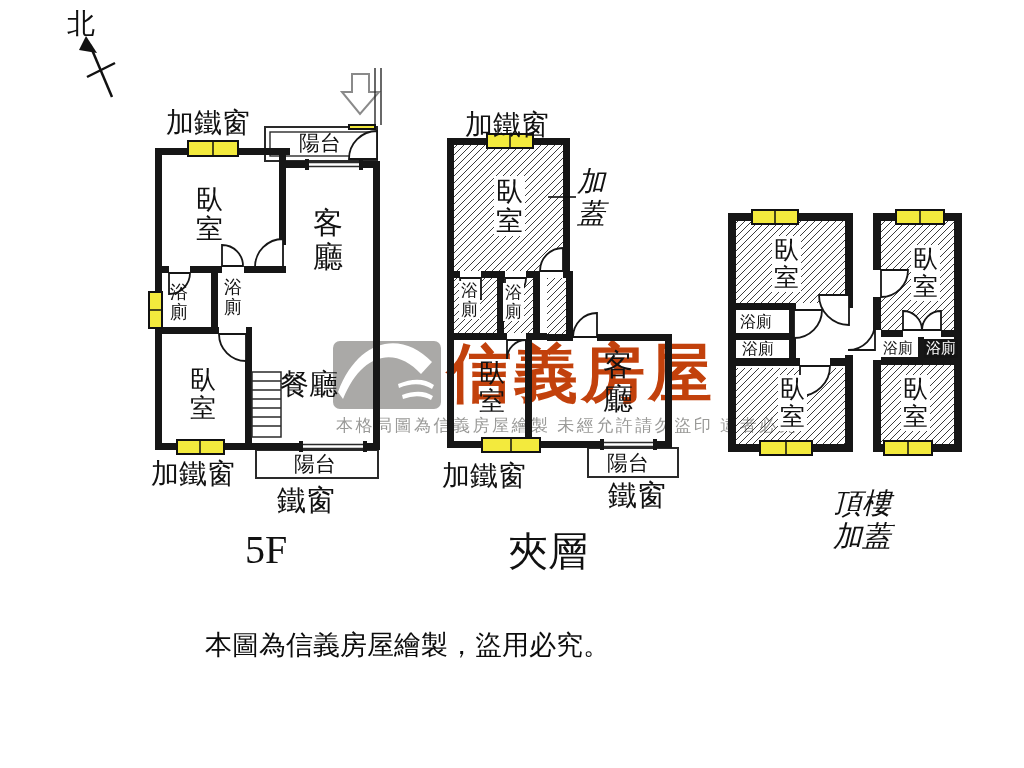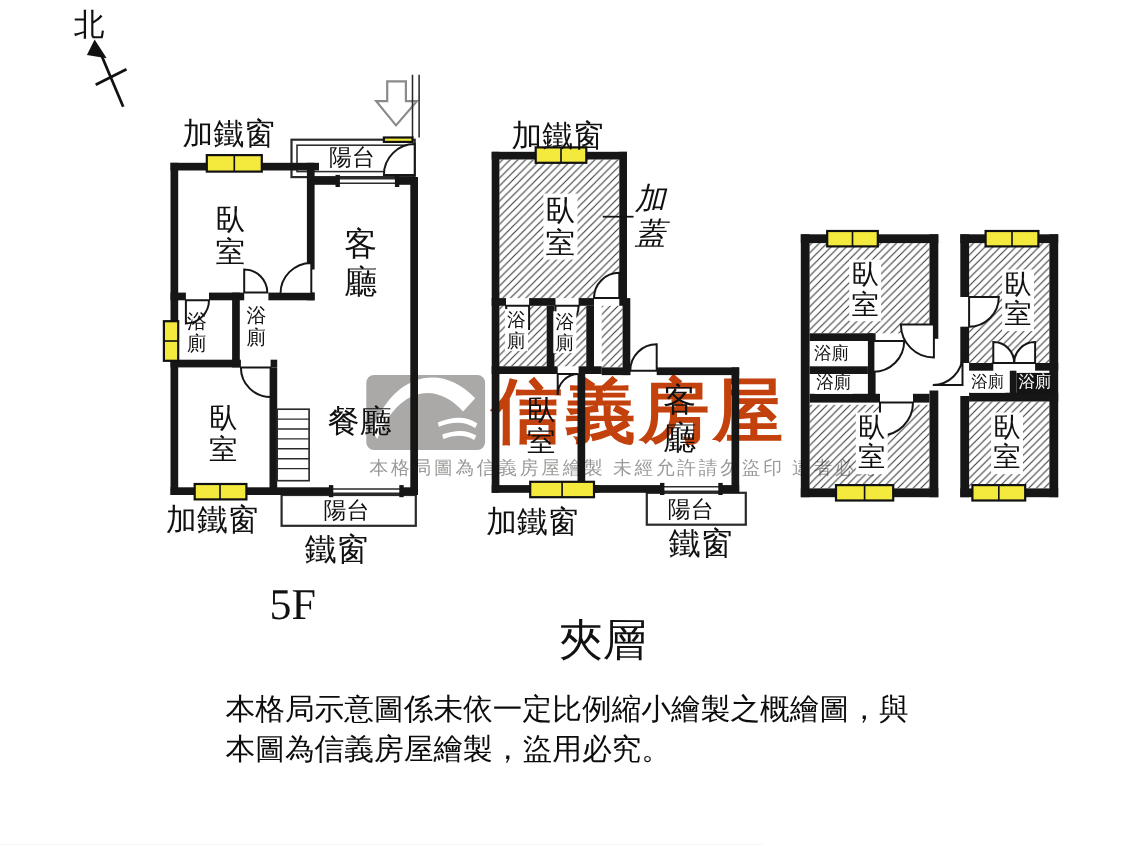--- a/index.html
+++ b/index.html
@@ -212,45 +212,45 @@
   <div class="layer" id="labels">
     <div class="lbl" style="left:67px;top:8px;font-size:28px;">北</div>
 
     <div class="lbl" style="left:166px;top:107px;font-size:28px;">加鐵窗</div>
     <div class="lbl" style="left:299px;top:132px;font-size:21px;">陽台</div>
     <div class="lbl v" style="left:195px;top:184px;font-size:27px;width:29px;">臥室</div>
     <div class="lbl v" style="left:312px;top:206px;font-size:30px;width:32px;">客廳</div>
     <div class="lbl v" style="left:169px;top:282px;font-size:18px;width:20px;">浴廁</div>
     <div class="lbl v" style="left:223px;top:277px;font-size:18px;width:20px;">浴廁</div>
     <div class="lbl v" style="left:189px;top:365px;font-size:26px;width:28px;">臥室</div>
-    <div class="lbl" style="left:298px;top:368px;font-size:29px;">餐廳</div>
+    <div class="lbl" style="left:280px;top:368px;font-size:29px;">餐廳</div>
     <div class="lbl" style="left:294px;top:453px;font-size:21px;">陽台</div>
     <div class="lbl" style="left:151px;top:458px;font-size:28px;">加鐵窗</div>
     <div class="lbl" style="left:277px;top:484px;font-size:29px;">鐵窗</div>
     <div class="lbl" style="left:245px;top:528px;font-size:40px;text-align:center;">5F</div>
 
     <div class="lbl" style="left:465px;top:109px;font-size:28px;">加鐵窗</div>
     <div class="lbl v bgw" style="left:494px;top:176px;font-size:27px;width:29px;">臥室</div>
     <div class="lbl wrap2" style="left:577px;top:166px;font-size:28px;width:32px;line-height:1.15;">加蓋</div>
     <div class="lbl v bgw" style="left:459px;top:281px;font-size:17px;width:19px;">浴廁</div>
     <div class="lbl v bgw" style="left:503px;top:283px;font-size:17px;width:19px;">浴廁</div>
     <div class="lbl v" style="left:478px;top:358px;font-size:26px;width:28px;">臥室</div>
     <div class="lbl v" style="left:602px;top:348px;font-size:30px;width:32px;">客廳</div>
     <div class="lbl" style="left:607px;top:452px;font-size:21px;">陽台</div>
     <div class="lbl" style="left:442px;top:460px;font-size:28px;">加鐵窗</div>
     <div class="lbl" style="left:608px;top:479px;font-size:29px;">鐵窗</div>
-    <div class="lbl" style="left:508px;top:560px;font-size:40px;">夾層</div>
+    <div class="lbl" style="left:508px;top:530px;font-size:40px;">夾層</div>
 
     <div class="lbl v bgw" style="left:772px;top:236px;font-size:25px;width:27px;">臥室</div>
     <div class="lbl v bgw" style="left:911px;top:245px;font-size:25px;width:27px;">臥室</div>
     <div class="lbl bgw" style="left:739px;top:313px;font-size:16px;">浴廁</div>
     <div class="lbl bgw" style="left:741px;top:340px;font-size:16px;">浴廁</div>
     <div class="lbl bgw" style="left:882px;top:340px;font-size:15px;">浴廁</div>
     <div class="lbl inv" style="left:924px;top:339px;font-size:15px;">浴廁</div>
     <div class="lbl v bgw" style="left:778px;top:375px;font-size:25px;width:27px;">臥室</div>
     <div class="lbl v bgw" style="left:901px;top:375px;font-size:25px;width:27px;">臥室</div>
+    <div class="lbl wrap2" style="left:833px;top:487px;font-size:29px;width:64px;line-height:1.15;">頂樓加蓋</div>
 
     <div class="disc">
-      <div>本格局示意圖係未依一定比例縮小繪製之概繪圖，與</div>
       <div>本圖為信義房屋繪製，盜用必究。</div>
     </div>
   </div>
 </div>
 
 </body></html>

